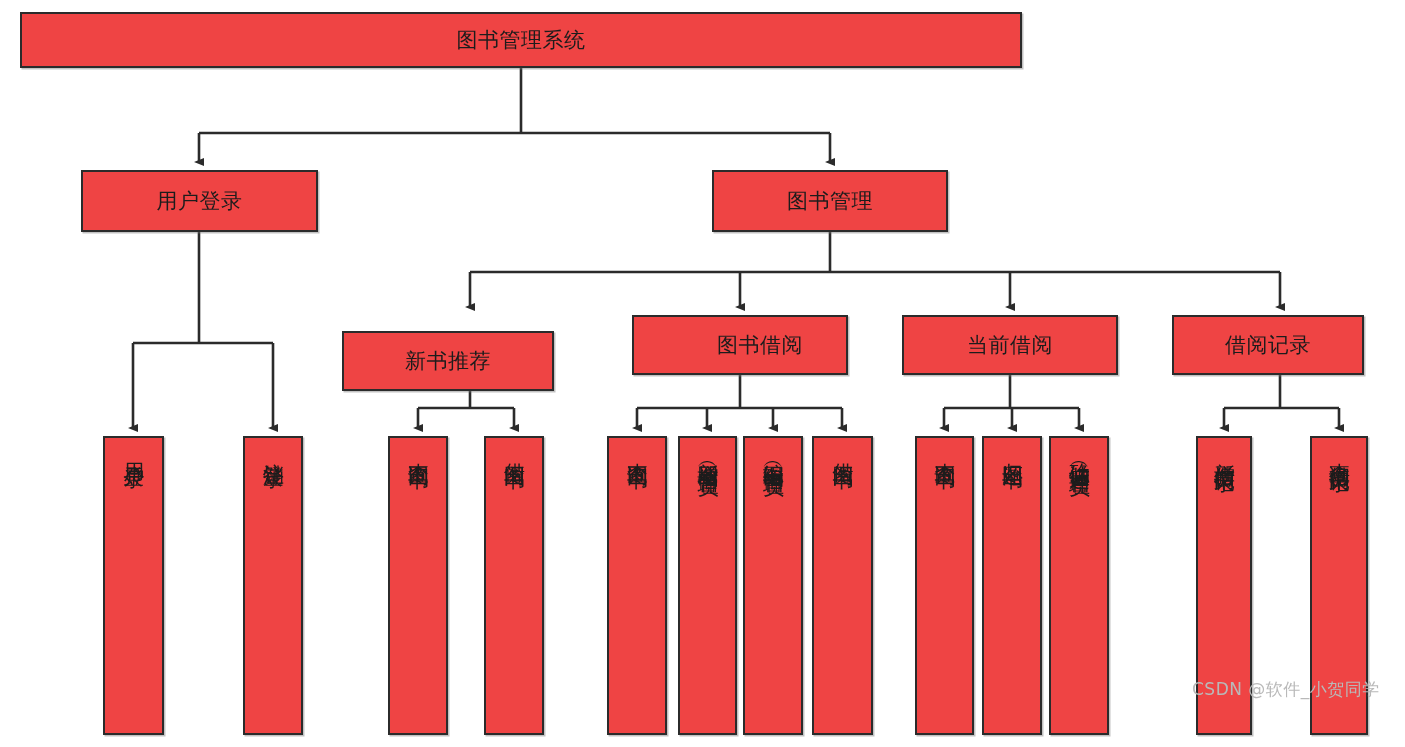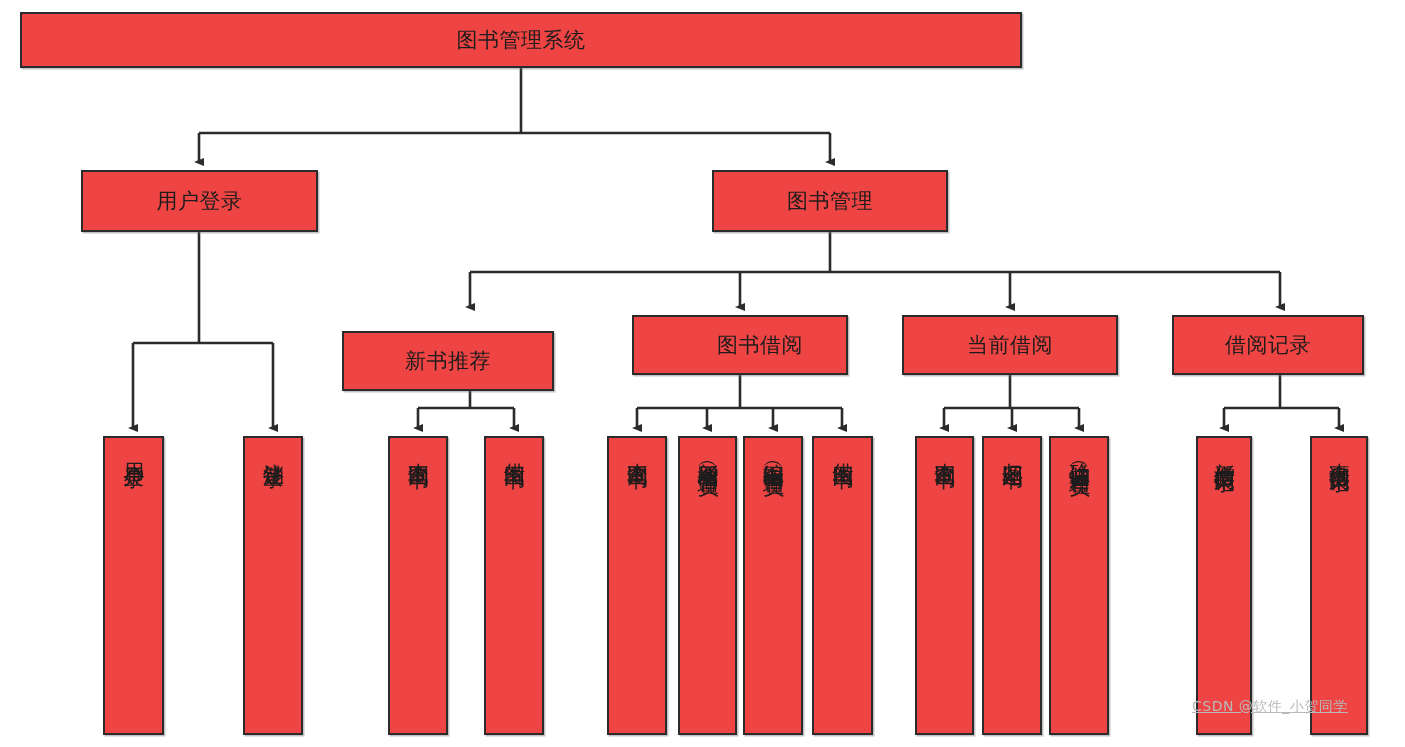--- a/index.html
+++ b/index.html
@@ -54,27 +54,26 @@
     text-orientation: upright;
     white-space: normal;
     font-size: 21px;
     line-height: 1.0;
     letter-spacing: 2px;
     max-height: 282px;
   }
   #watermark {
     position: absolute;
     left: 1192px;
-    top: 698px;
-    font-size: 14px;
+    top: 678px;
+    font-size: 17px;
     color: #b9b9b9;
     white-space: nowrap;
     letter-spacing: 0.5px;
     pointer-events: none;
-    text-decoration: underline;
   }
 </style>
 </head>
 <body>
 
 <div id="diagram-root">
 
   <svg id="diagram-svg" viewBox="0 0 1405 747" xmlns="http://www.w3.org/2000/svg">
     <defs>
       <marker id="arrowhead" markerWidth="10" markerHeight="10" refX="5" refY="5" orient="auto" markerUnits="userSpaceOnUse">

